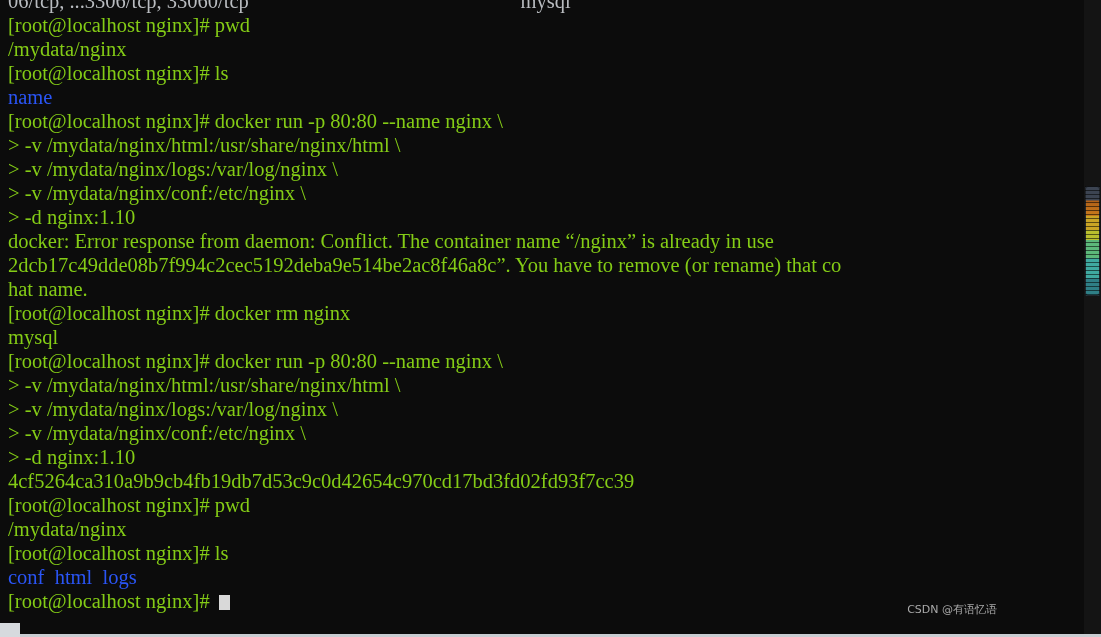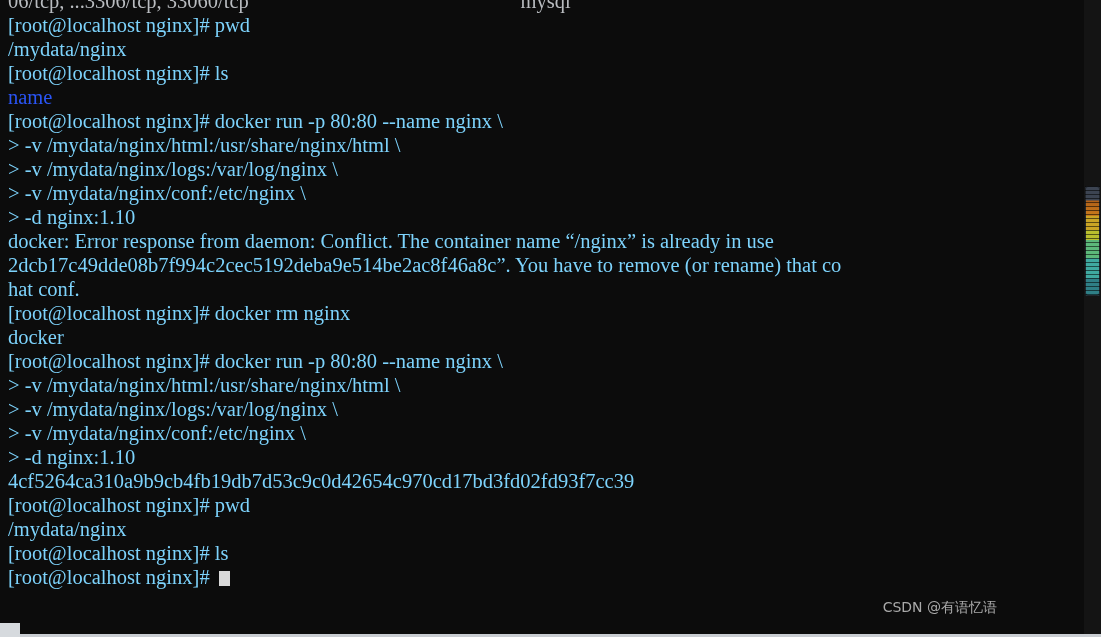--- a/index.html
+++ b/index.html
@@ -52,21 +52,21 @@
     left: 8px;
     top: -11px;
     width: 1085px;
   }
   .line {
     height: 24px;
     line-height: 24px;
     font-size: 20.5px;
     letter-spacing: 0px;
     white-space: pre;
-    color: #7dd3fc;
+    color: #84cc16;
     font-family: "Liberation Serif", "DejaVu Serif", serif;
   }
   .line.wide { width: 1120px; }
   .dir { color: #2a55f5; }
   .faint { color: #b9bcc0; }
 
   
   .cursor {
     display: inline-block;
     width: 11px;
@@ -115,21 +115,21 @@
       rgba(0,0,0,0) 1px, rgba(0,0,0,0) 4px
     );
   }
 
   
   #watermark {
     position: absolute;
     right: 104px;
     bottom: 20px;
     font-family: "DejaVu Sans", "Liberation Sans", sans-serif;
-    font-size: 14px;
+    font-size: 11px;
     color: #b7b7b7;
     opacity: 0.92;
     z-index: 5;
     white-space: pre;
   }
 
   
   #bottom-edge {
     position: absolute;
     left: 0; bottom: 0;
@@ -167,32 +167,33 @@
     <div class="line">/mydata/nginx</div>
     <div class="line">[root@localhost nginx]# ls</div>
     <div class="line dir">name</div>
     <div class="line">[root@localhost nginx]# docker run -p 80:80 --name nginx \</div>
     <div class="line">&gt; -v /mydata/nginx/html:/usr/share/nginx/html \</div>
     <div class="line">&gt; -v /mydata/nginx/logs:/var/log/nginx \</div>
     <div class="line">&gt; -v /mydata/nginx/conf:/etc/nginx \</div>
     <div class="line">&gt; -d nginx:1.10</div>
     <div class="line wide">docker: Error response from daemon: Conflict. The container name “/nginx” is already in use</div>
     <div class="line wide">2dcb17c49dde08b7f994c2cec5192deba9e514be2ac8f46a8c”. You have to remove (or rename) that co</div>
-    <div class="line">hat conf.</div>
+    <div class="line">hat name.</div>
     <div class="line">[root@localhost nginx]# docker rm nginx</div>
-    <div class="line">docker</div>
+    <div class="line">mysql</div>
     <div class="line">[root@localhost nginx]# docker run -p 80:80 --name nginx \</div>
     <div class="line">&gt; -v /mydata/nginx/html:/usr/share/nginx/html \</div>
     <div class="line">&gt; -v /mydata/nginx/logs:/var/log/nginx \</div>
     <div class="line">&gt; -v /mydata/nginx/conf:/etc/nginx \</div>
     <div class="line">&gt; -d nginx:1.10</div>
     <div class="line">4cf5264ca310a9b9cb4fb19db7d53c9c0d42654c970cd17bd3fd02fd93f7cc39</div>
     <div class="line">[root@localhost nginx]# pwd</div>
     <div class="line">/mydata/nginx</div>
     <div class="line">[root@localhost nginx]# ls</div>
+    <div class="line dir">conf  html  logs</div>
     <div class="line"><span>[root@localhost nginx]# </span><span class="cursor"></span></div>
 
   </div>
 </div>
 
 <div id="scrollbar-track">
   <div id="scrollbar-thumb"></div>
 </div>
 
 <div id="watermark">CSDN @有语忆语</div>

